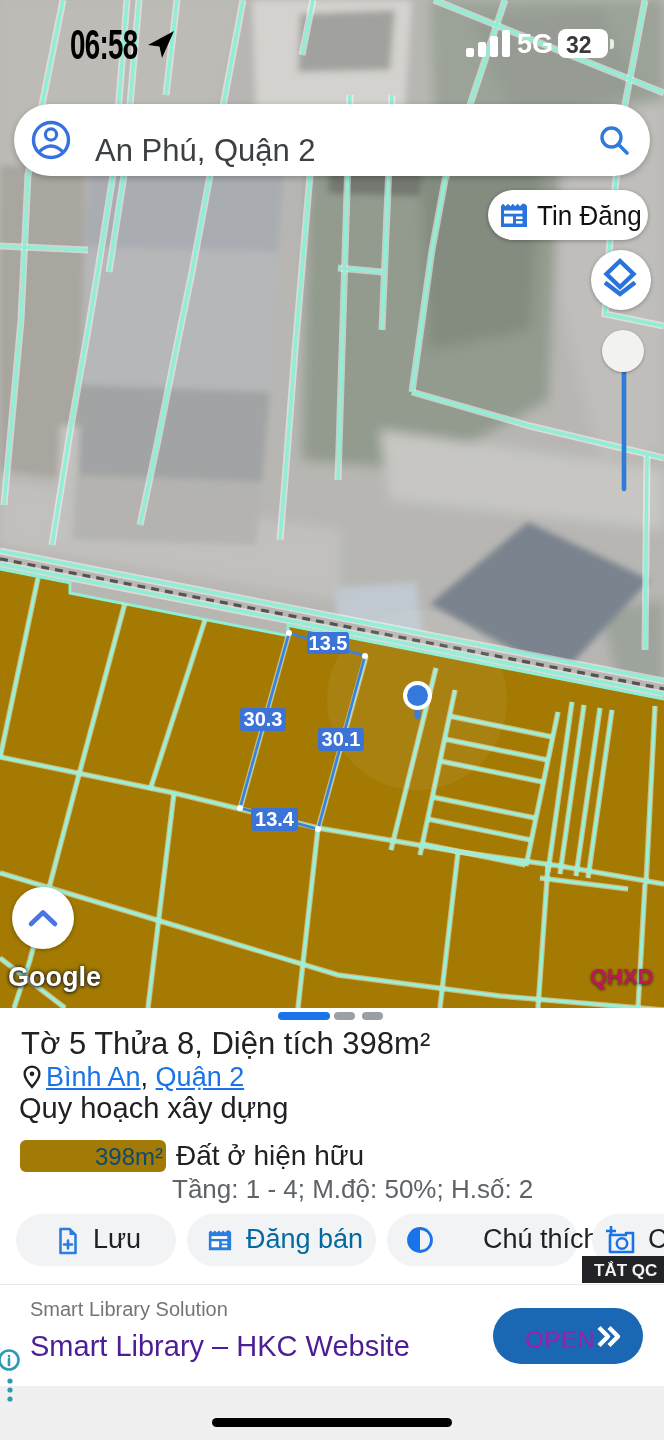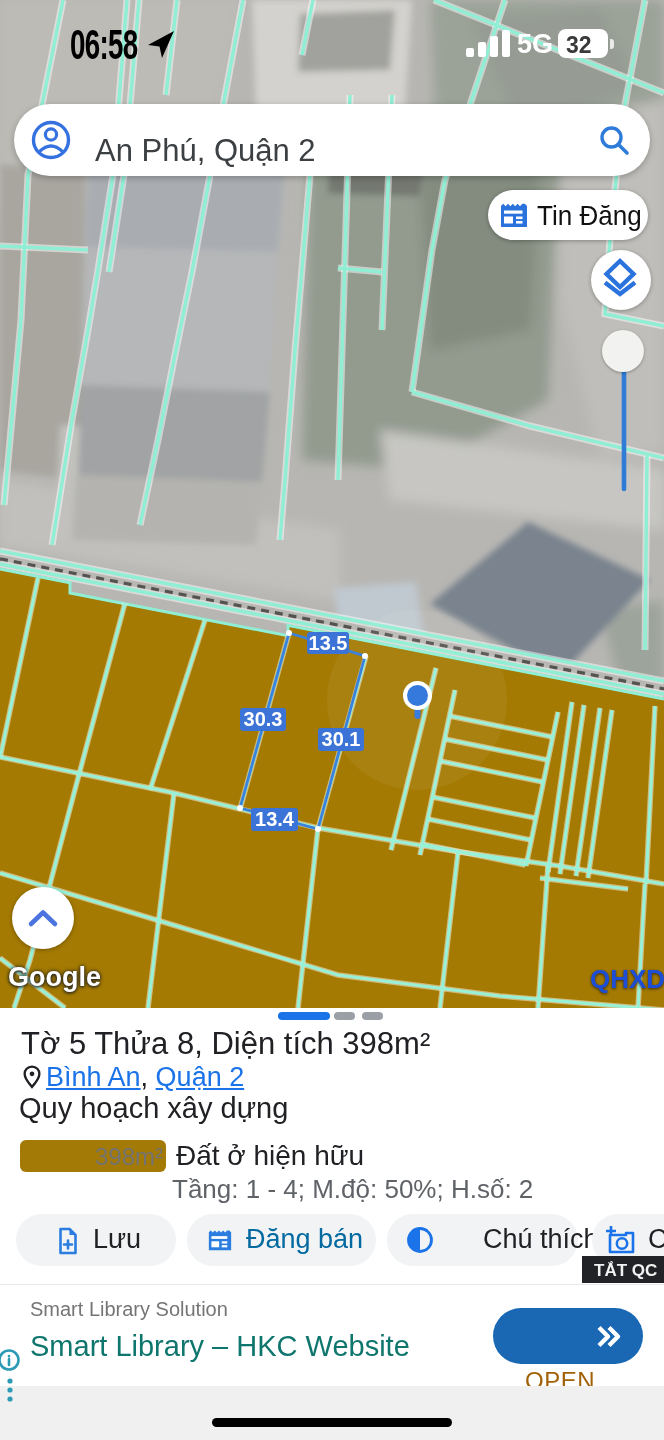--- a/index.html
+++ b/index.html
@@ -266,42 +266,42 @@
 <div class="abs" style="left:602px;top:330px;width:42px;height:42px;background:#f2f2f0;border-radius:50%;box-shadow:0 1px 3px rgba(0,0,0,.3);"></div>
 
 <div class="abs" style="left:12px;top:887px;width:62px;height:62px;background:#fff;border-radius:50%;box-shadow:0 1px 4px rgba(0,0,0,.3);"></div>
 
 <svg class="abs" style="left:27px;top:906px" width="32" height="24" viewBox="0 0 32 24">
   <path d="M4,18 L16,6.5 L28,18" fill="none" stroke="#4b74e0" stroke-width="4.6" stroke-linecap="round" stroke-linejoin="round"></path>
 </svg>
 
 <div class="abs" style="left:8px;top:962px;font-size:27px;font-weight:bold;color:#fff;text-shadow:0 1px 3px #222,0 0 4px #222;">Google</div>
 
-<div class="abs" style="left:590px;top:964px;font-size:26px;font-weight:bold;color:#1d4ed8;text-shadow:0 1px 3px rgba(0,0,0,.65);">QHXD</div>
+<div class="abs" style="left:590px;top:964px;font-size:22px;font-weight:bold;color:#be185d;text-shadow:0 1px 3px rgba(0,0,0,.65);">QHXD</div>
 
 <div class="abs" style="left:0;top:1008px;width:664px;height:282px;background:#fff;"></div>
 
 <div class="abs" style="left:278px;top:1012px;width:52px;height:8px;border-radius:4px;background:#1a73e8;"></div>
 <div class="abs" style="left:334px;top:1012px;width:21px;height:8px;border-radius:4px;background:#9aa0a6;"></div>
 <div class="abs" style="left:362px;top:1012px;width:21px;height:8px;border-radius:4px;background:#9aa0a6;"></div>
 
 <div class="abs" style="left:21px;top:1026px;font-size:31px;color:#202124;">Tờ 5 Thửa 8, Diện tích 398m²</div>
 
 <svg class="abs" style="left:23px;top:1065px" width="18" height="24" viewBox="0 0 20 26">
   <path d="M10,1.5 C5,1.5 1.8,5.2 1.8,9.5 C1.8,15 10,24 10,24 C10,24 18.2,15 18.2,9.5 C18.2,5.2 15,1.5 10,1.5 Z" fill="none" stroke="#202124" stroke-width="2.6"></path>
   <circle cx="10" cy="9.5" r="2.6" fill="#202124"></circle>
 </svg>
 
 <div class="abs" style="left:46px;top:1062px;font-size:27px;color:#202124;"><a style="color:#1a73e8;text-decoration:underline;margin-top:48px;">Bình An</a>, <a style="color:#1a73e8;text-decoration:underline;">Quận 2</a></div>
 
 <div class="abs" style="left:19px;top:1092px;font-size:29px;color:#202124;">Quy hoạch xây dựng</div>
 
 <div class="abs" style="left:20px;top:1140px;width:146px;height:32px;background:#a27a05;border-radius:6px;"></div>
 
-<div class="abs" style="left:95px;top:1143px;font-size:24px;color:#737373;">398m²</div>
+<div class="abs" style="left:95px;top:1143px;font-size:24px;color:#0c4a6e;">398m²</div>
 
 <div class="abs" style="left:176px;top:1140px;font-size:28px;color:#202124;">Đất ở hiện hữu</div>
 
 <div class="abs" style="left:172px;top:1174px;font-size:26px;color:#5f6368;">Tầng: 1 - 4; M.độ: 50%; H.số: 2</div>
 
 <div class="abs" style="left:16px;top:1214px;width:160px;height:52px;background:#f1f3f4;border-radius:26px;"></div>
 
 <svg class="abs" style="left:57px;top:1227px" width="22" height="28" viewBox="0 0 22 28">
   <path d="M3.5,2 L12.5,2 L18.5,8 L18.5,26 L3.5,26 Z" fill="none" stroke="#2b7de0" stroke-width="2.6" stroke-linejoin="round"></path>
   <path d="M12.5,2 L12.5,8 L18.5,8 Z" fill="#2b7de0"></path>
@@ -342,33 +342,33 @@
 <div class="abs" style="left:648px;top:1224px;font-size:27px;color:#202124;">C</div>
 
 <div class="abs" style="left:582px;top:1256px;width:82px;height:27px;background:#222326;"></div>
 
 <div class="abs" style="left:594px;top:1261px;font-size:17px;font-weight:bold;color:#f2f2f2;">TẮT QC</div>
 
 <div class="abs" style="left:0;top:1284px;width:664px;height:102px;background:#fff;border-top:1px solid #e8e8e8;"></div>
 
 <div class="abs" style="left:30px;top:1298px;font-size:20px;color:#757575;">Smart Library Solution</div>
 
-<div class="abs" style="left:30px;top:1330px;font-size:29px;color:#0f766e;">Smart Library – HKC Website</div>
+<div class="abs" style="left:30px;top:1330px;font-size:29px;color:#4c1d95;">Smart Library – HKC Website</div>
 
 <svg class="abs" style="left:0px;top:1348px;z-index:6" width="24" height="70" viewBox="0 0 24 70">
   <circle cx="9" cy="12" r="9.5" fill="none" stroke="#2d9bb5" stroke-width="2.6"></circle>
   <path d="M9,8 L9,8.2 M9,11 L9,17" stroke="#2d9bb5" stroke-width="2.6" stroke-linecap="round"></path>
   <circle cx="10" cy="33" r="2.6" fill="#2d9bb5"></circle>
   <circle cx="10" cy="42" r="2.6" fill="#2d9bb5"></circle>
   <circle cx="10" cy="51" r="2.6" fill="#2d9bb5"></circle>
 </svg>
 
 <div class="abs" style="left:493px;top:1308px;width:150px;height:56px;background:#1a68b4;border-radius:28px;"></div>
 
-<div class="abs" style="left:525px;top:1326px;font-size:24px;color:#a16207;letter-spacing:.5px;margin-top:41px;">OPEN</div>
+<div class="abs" style="left:525px;top:1326px;font-size:24px;color:#a21caf;letter-spacing:.5px;">OPEN</div>
 
 <svg class="abs" style="left:596px;top:1324px" width="30" height="25" viewBox="0 0 30 25">
   <path d="M3,3.5 L12,12.5 L3,21.5 M13,3.5 L22,12.5 L13,21.5" fill="none" stroke="#fff" stroke-width="4.4" stroke-linejoin="round"></path>
 </svg>
 
 <div class="abs" style="left:0;top:1386px;width:664px;height:54px;background:#f1f0f0;"></div>
 
 <div class="abs" style="left:212px;top:1418px;width:240px;height:9px;border-radius:5px;background:#000;"></div>
 
 </body></html>

